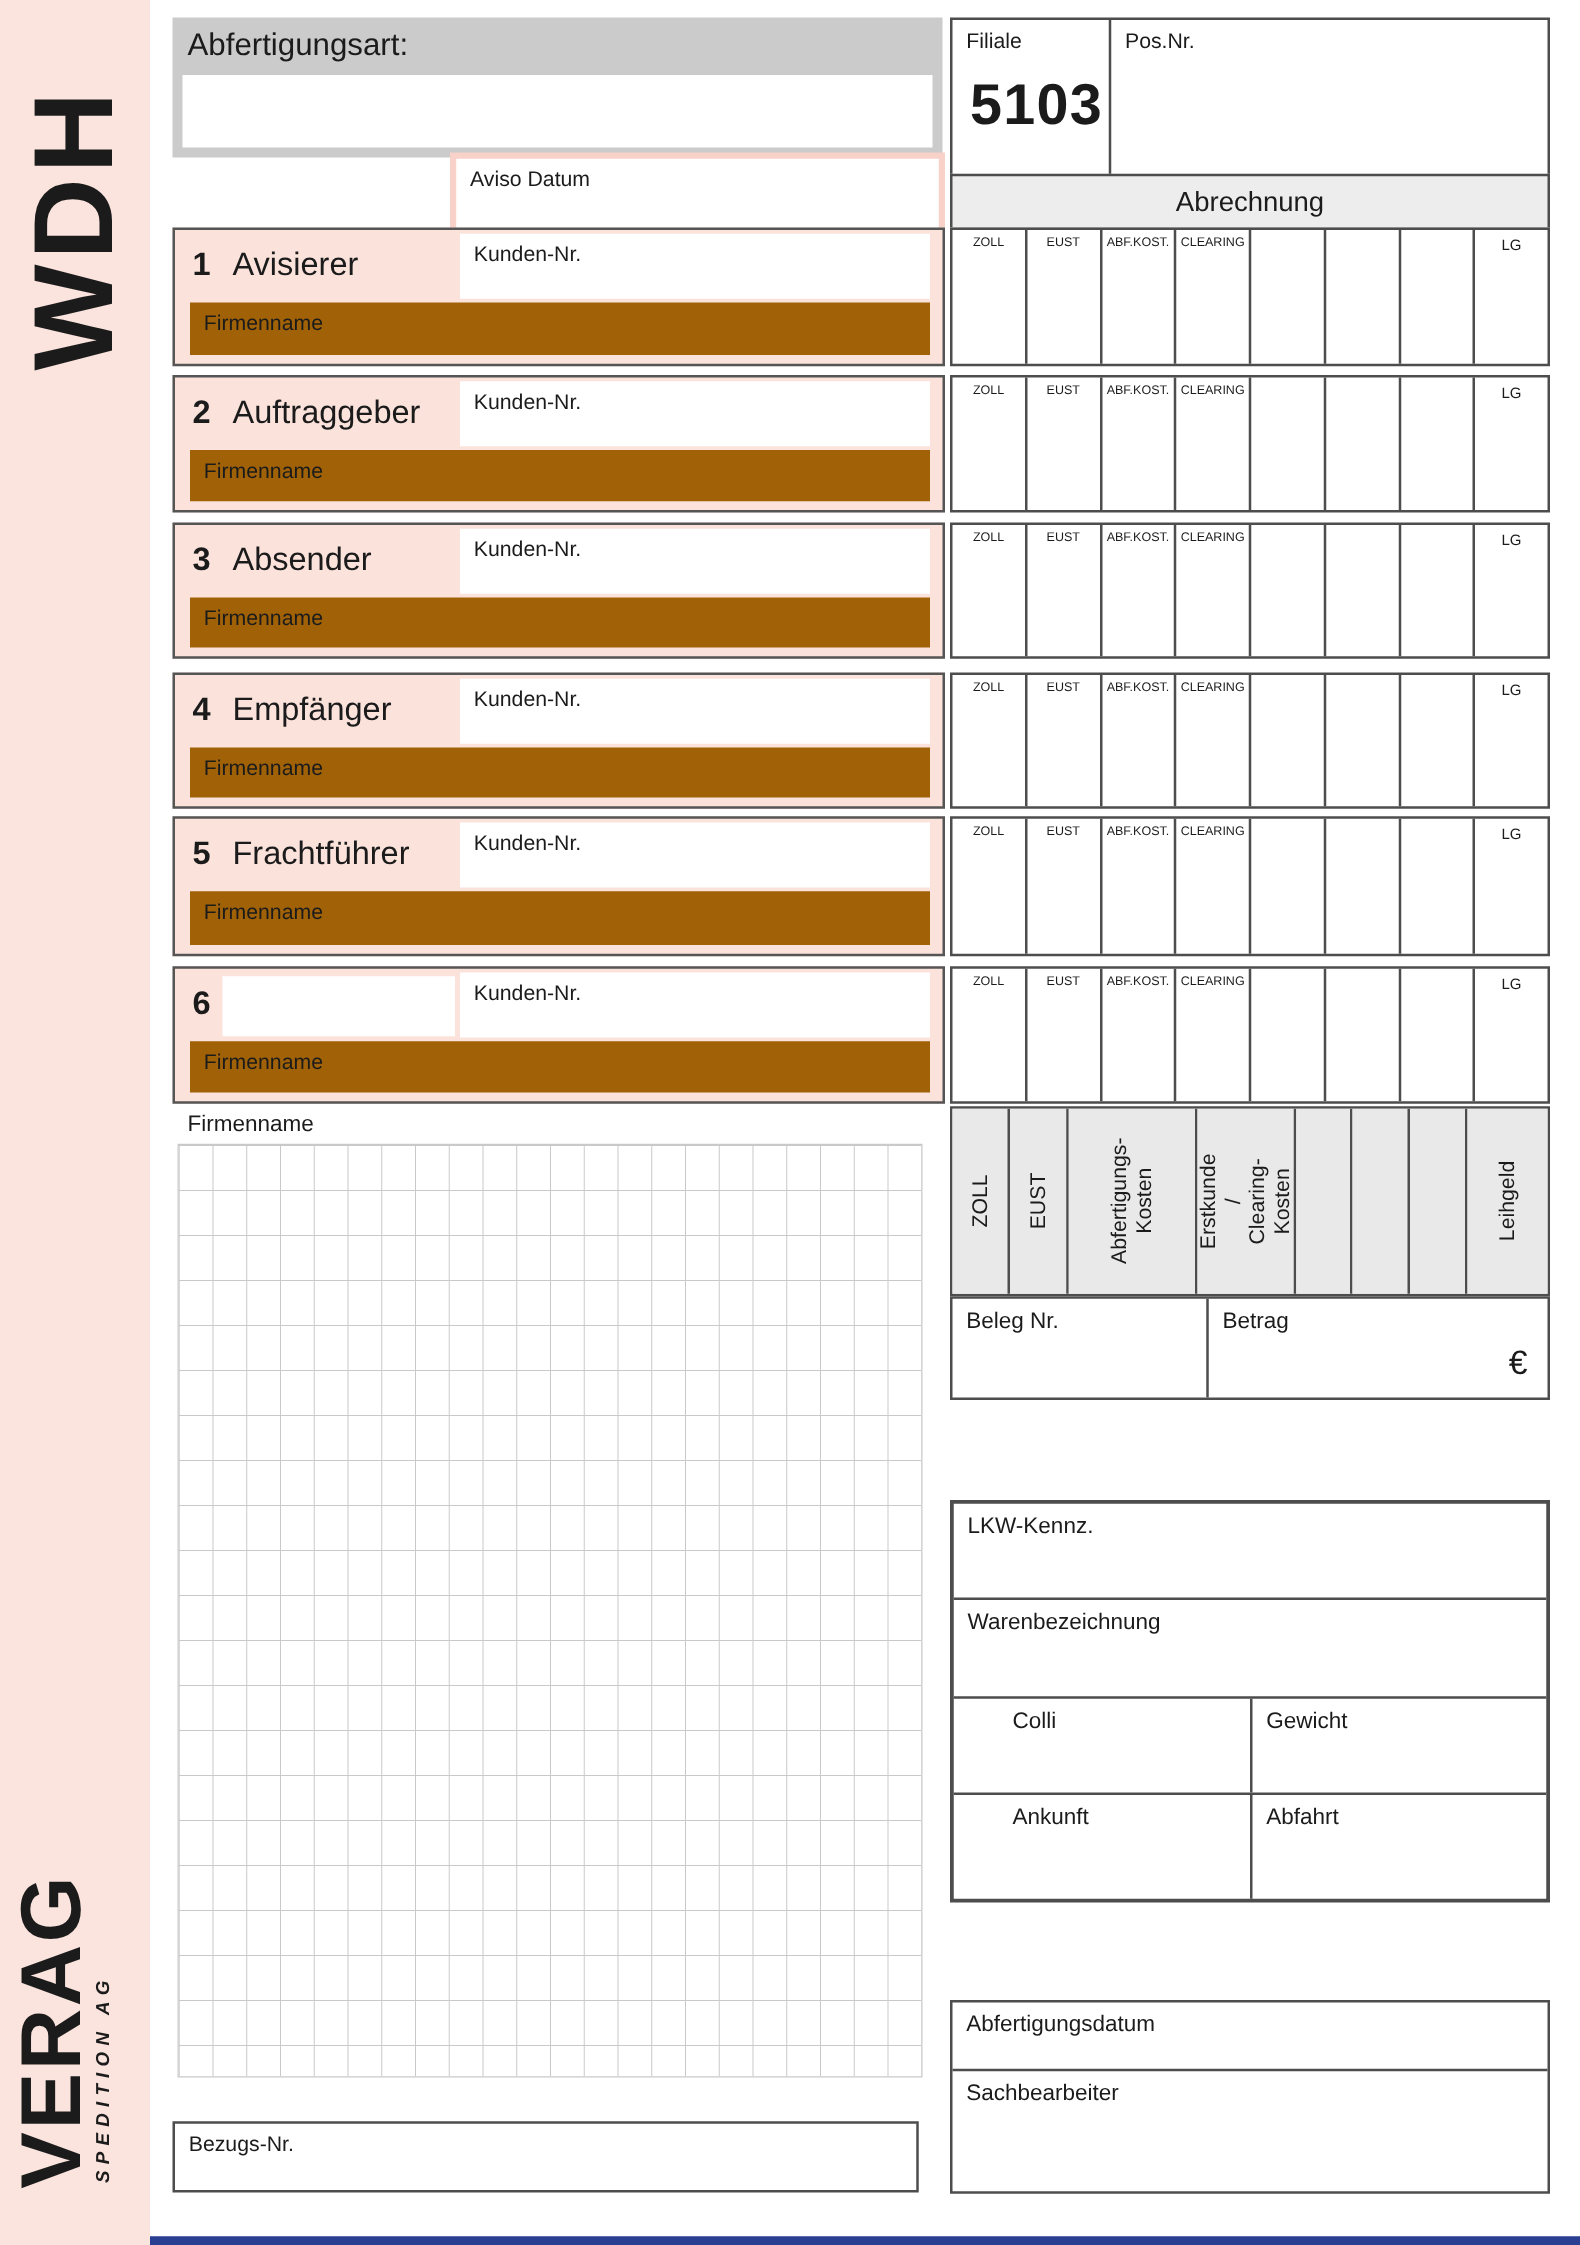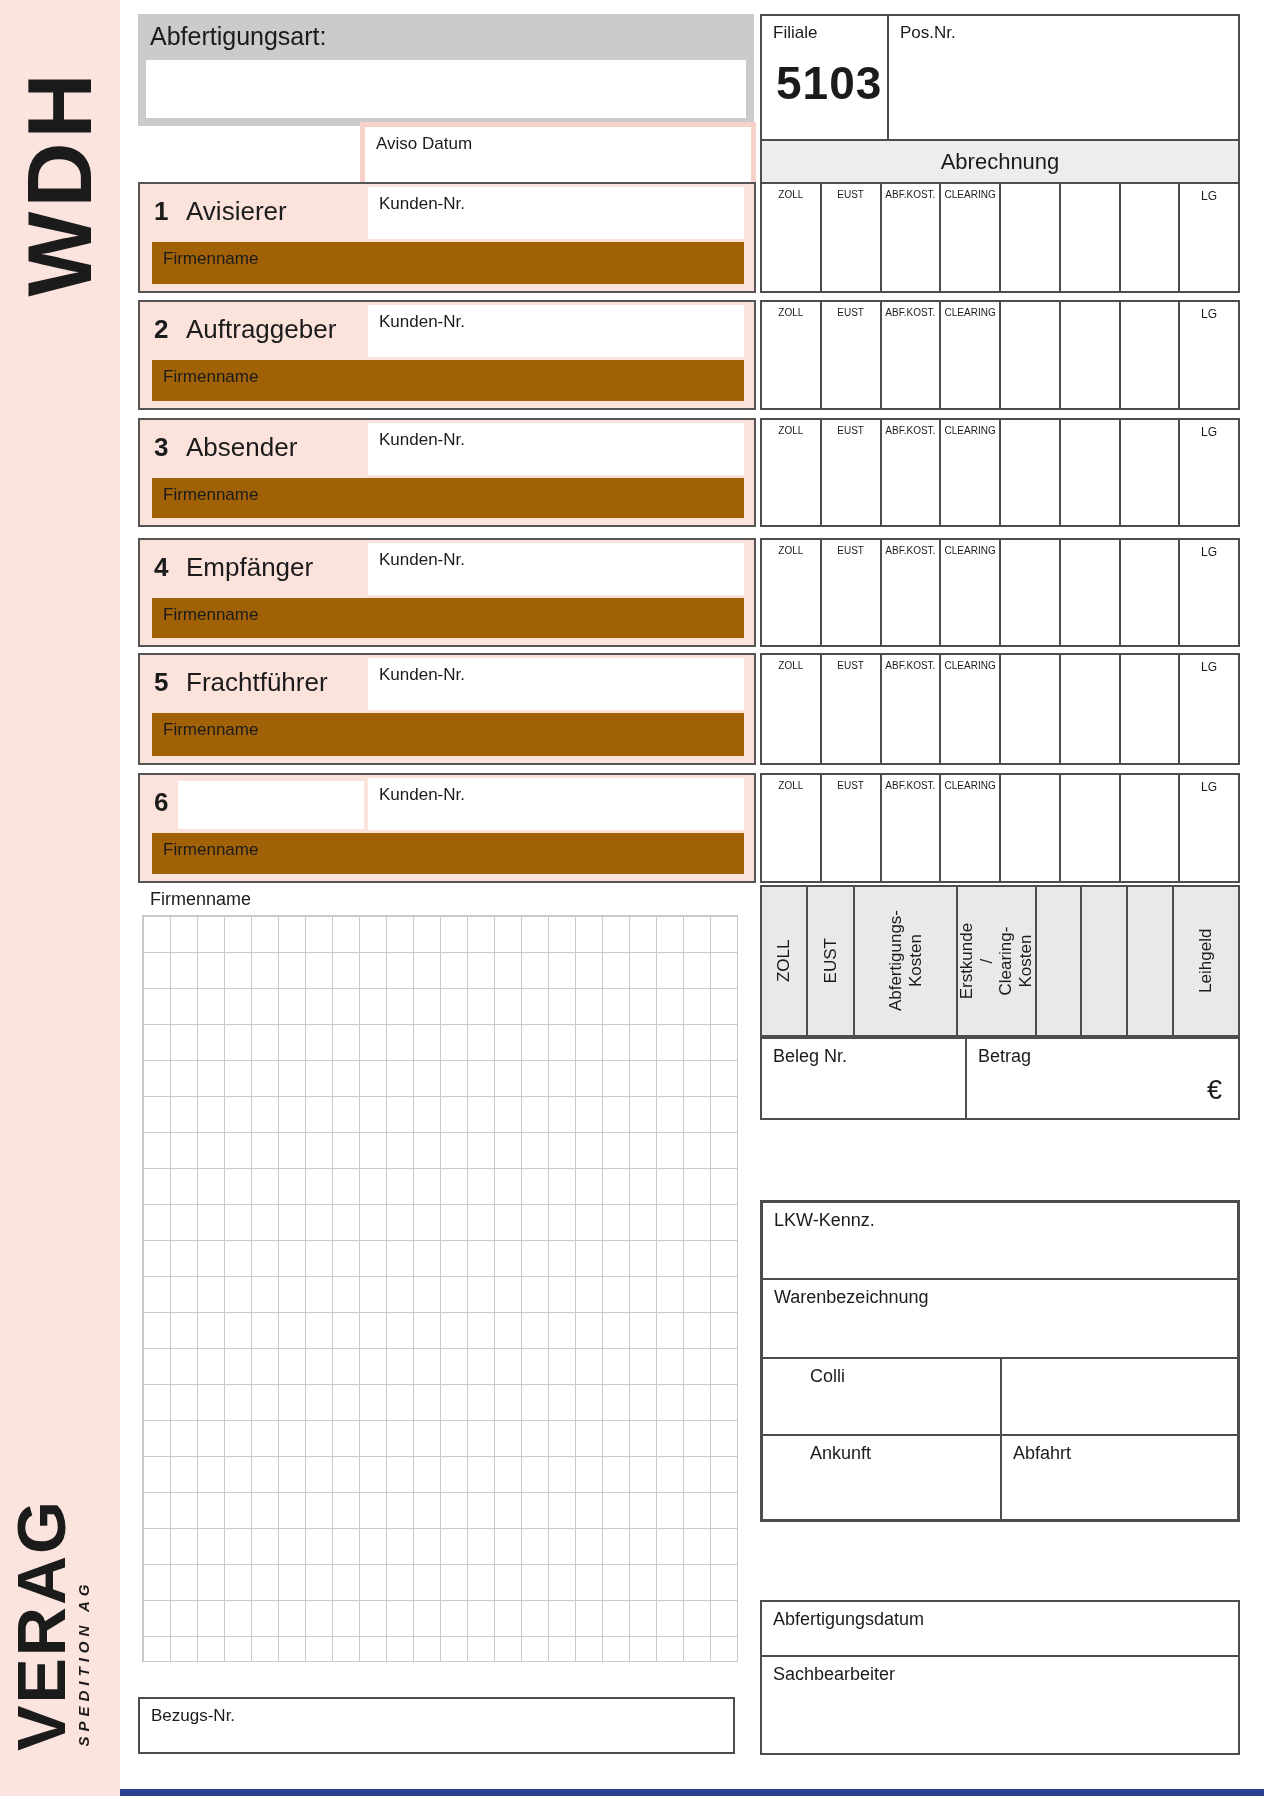--- a/index.html
+++ b/index.html
@@ -189,20 +189,23 @@
     <div class="det-row" style="height:77px;">
       <span class="det-label">LKW-Kennz.</span>
     </div>
     <div class="det-row" style="height:79px;">
       <span class="det-label">Warenbezeichnung</span>
     </div>
     <div class="det-row det-split" style="height:77px;">
       <div class="det-left">
         <span class="det-label">Colli</span>
       </div>
+      <div class="det-right">
+        <span class="det-label">Gewicht</span>
+      </div>
     </div>
     <div class="det-row det-split" style="height:83px;">
       <div class="det-left">
         <span class="det-label">Ankunft</span>
       </div>
       <div class="det-right">
         <span class="det-label">Abfahrt</span>
       </div>
     </div>
   </div>

